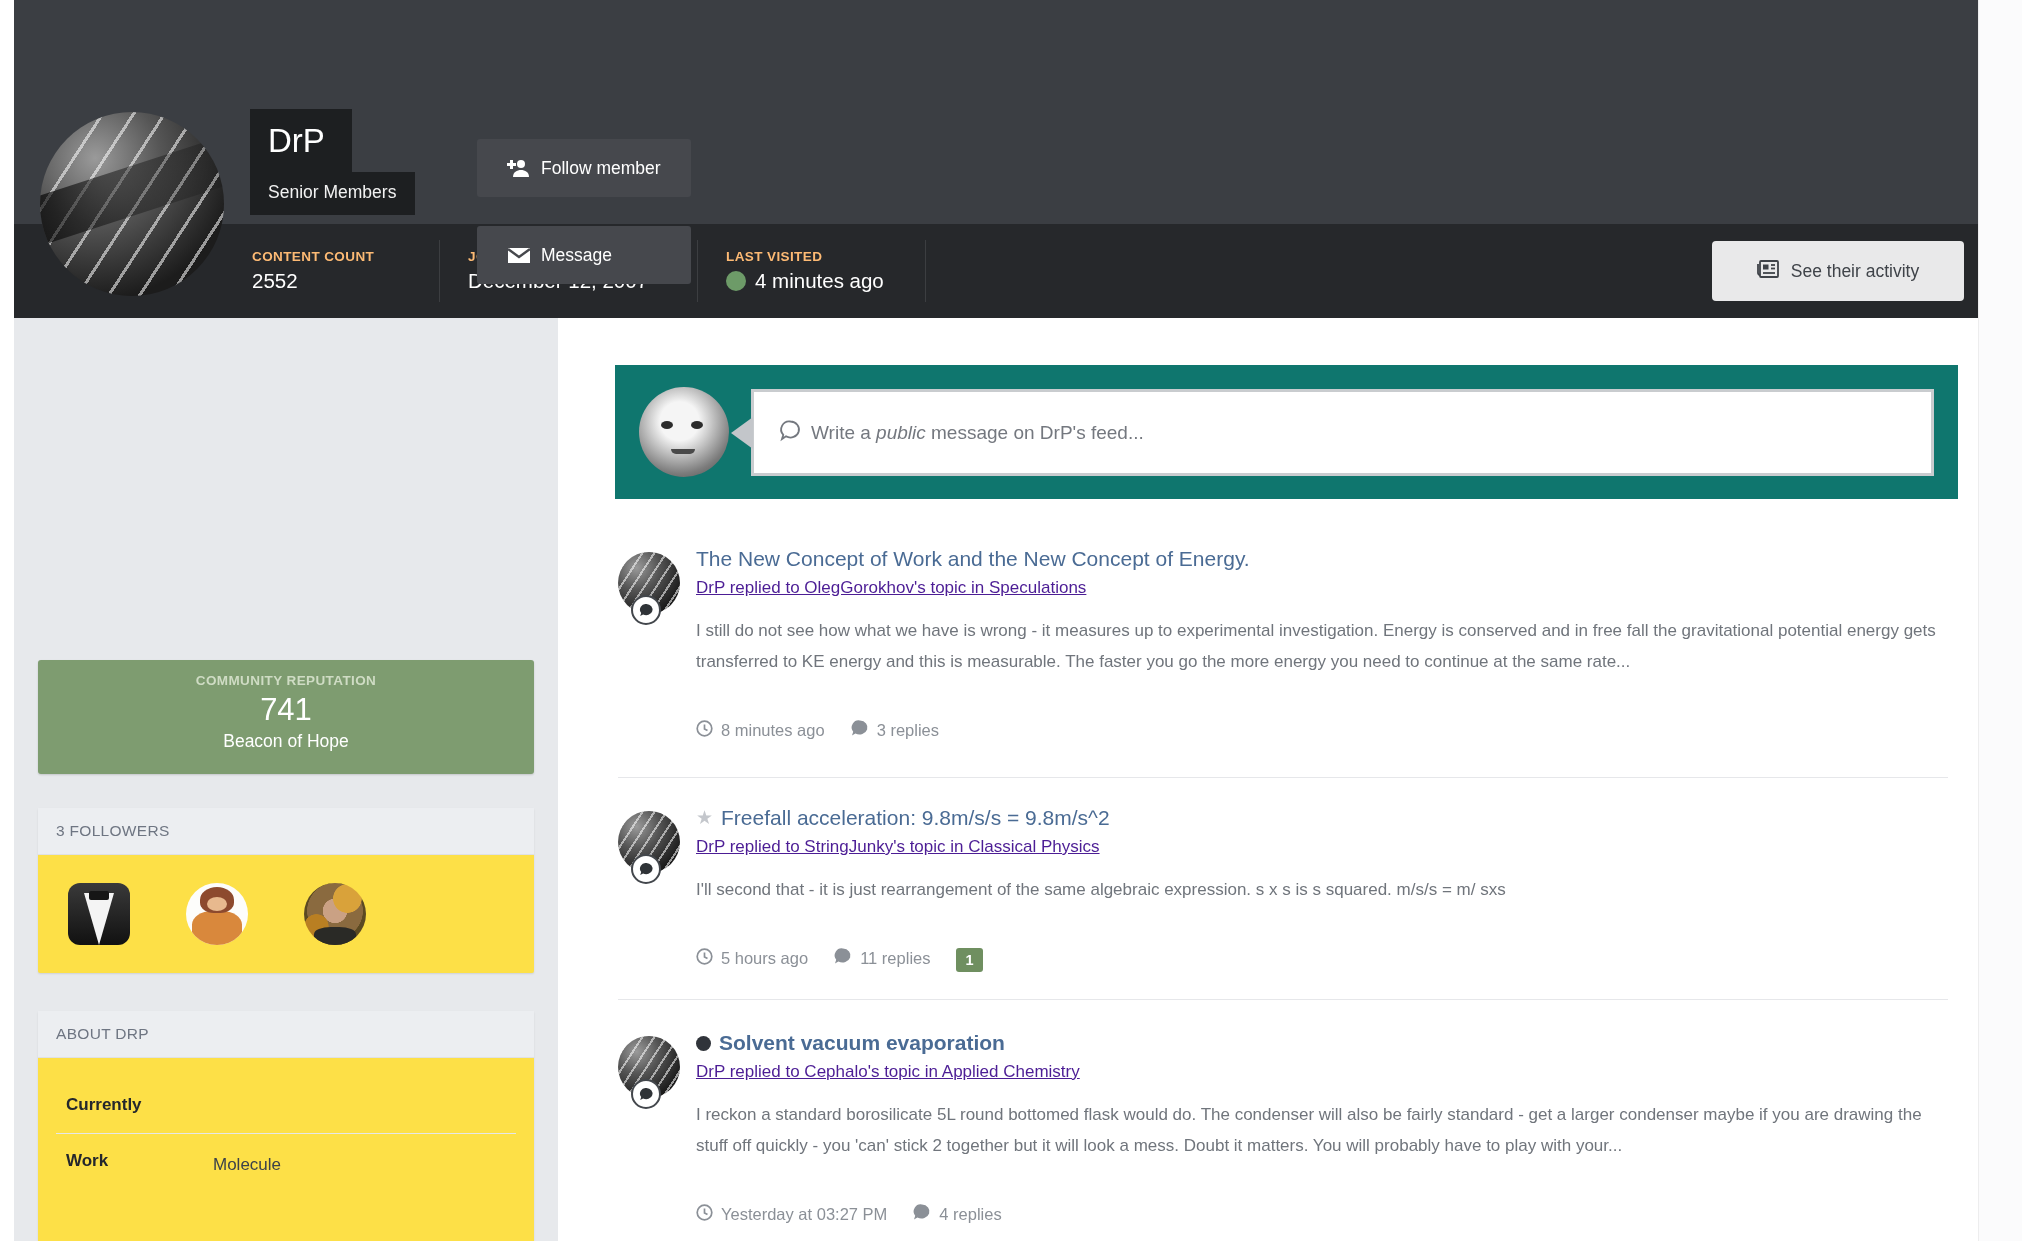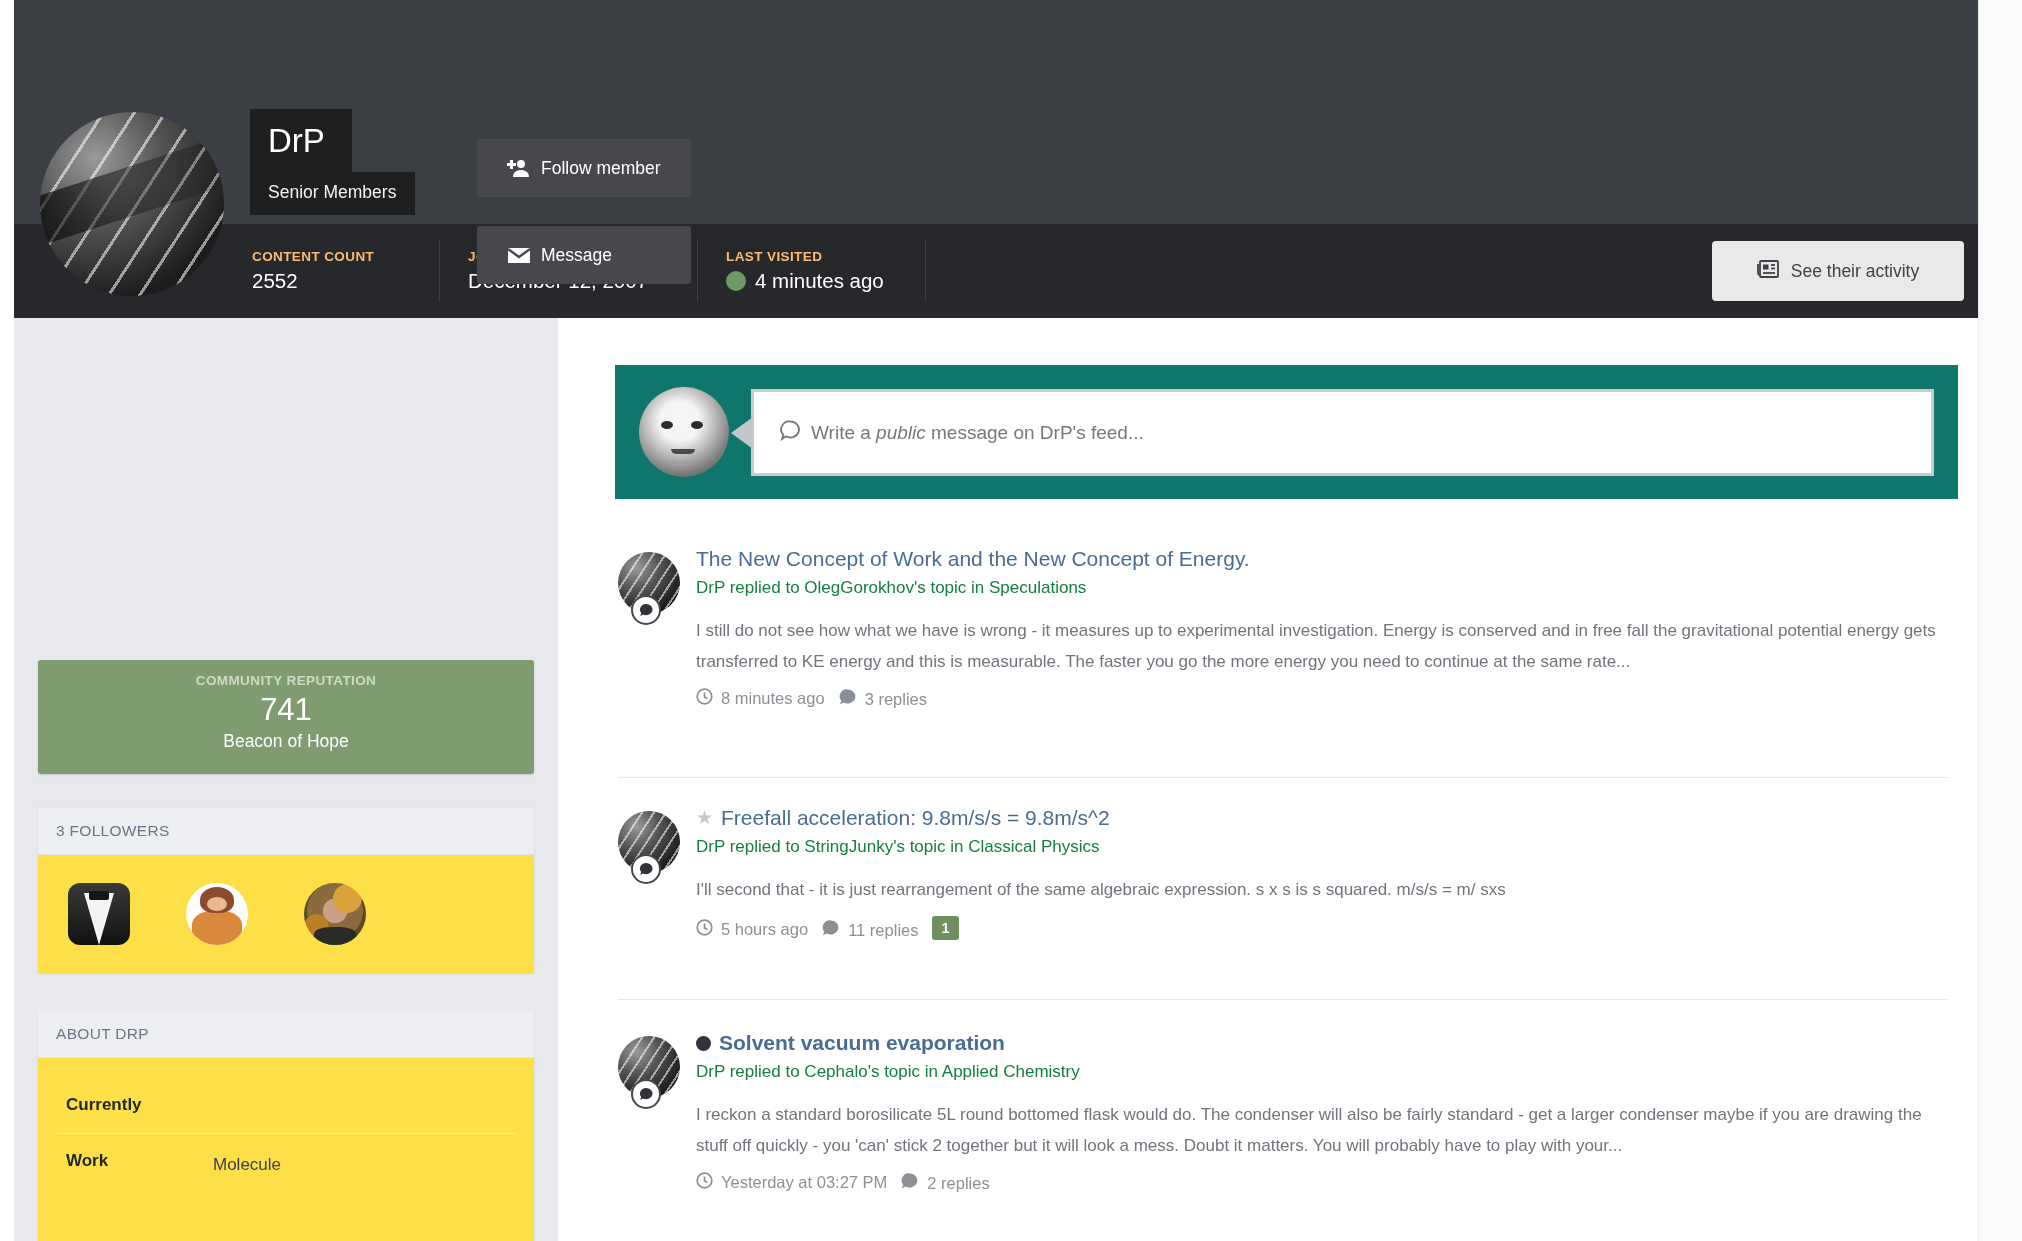--- a/index.html
+++ b/index.html
@@ -101,23 +101,23 @@
     background:
       repeating-linear-gradient(123deg, rgba(255,255,255,.55) 0 2px, rgba(255,255,255,0) 2px 10px),
       radial-gradient(circle at 30% 25%, #9a9a9a 0%, #555 35%, #1c1c1c 75%); }
   .fi-badge { position:absolute; left:13px; top:49px; width:30px; height:30px; border-radius:50%; background:#fff; border:2px solid #43474c;
     display:flex; align-items:center; justify-content:center; z-index:3; }
   .fi-body { margin-left:78px; }
   .fi-title { color:#4a6b94; font-size:21px; line-height:26px; text-decoration:none; display:inline-flex; align-items:center; gap:8px; }
   .fi-title.bold { font-weight:bold; }
   .star-ic { color:#c4c7cc; font-size:19px; }
   .unread-dot { display:inline-block; width:15px; height:15px; border-radius:50%; background:#30343a; }
-  .fi-meta { color:#15803d; font-size:17px; margin-top:6px; }
+  .fi-meta { color:#4c1d95; font-size:17px; margin-top:6px;text-decoration:underline; }
   .fi-excerpt { color:#70757c; font-size:17px; line-height:31px; margin-top:17px; max-width:1250px; }
-  .fi-footer { display:flex; align-items:flex-end; gap:14px; margin-top:11px; color:#8b9097; font-size:16.5px; }
+  .fi-footer { display:flex; align-items:flex-start; gap:26px; margin-top:43px; color:#8b9097; font-size:16.5px; }
   .fi-footer .meta-item { display:flex; align-items:center; gap:8px; }
   .react-badge { background:#6f8f60; color:#fff; font-size:14.5px; font-weight:bold; padding:4px 9px; border-radius:3px; }
 
   svg { overflow:visible; }
 </style>
 </head>
 <body>
 
 <div class="canvas">
   <div class="right-gutter"></div>
@@ -348,21 +348,21 @@
                 </svg>
               </span>
               <span>Yesterday at 03:27 PM</span>
             </span>
             <span class="meta-item">
               <span>
                 <svg width="18" height="16" viewBox="0 0 18 16" fill="#8b9097">
                   <path d="M9 0.5 a8 7 0 1 1 -4.6 13 L1 15.5 l1.2 -3.8 A7 7 0 0 1 9 0.5 z"></path>
                 </svg>
               </span>
-              <span>2 replies</span>
+              <span>4 replies</span>
             </span>
           </div>
         </div>
       </div>
 
     </div>
   </div>
 </div>
 
 </body></html>

